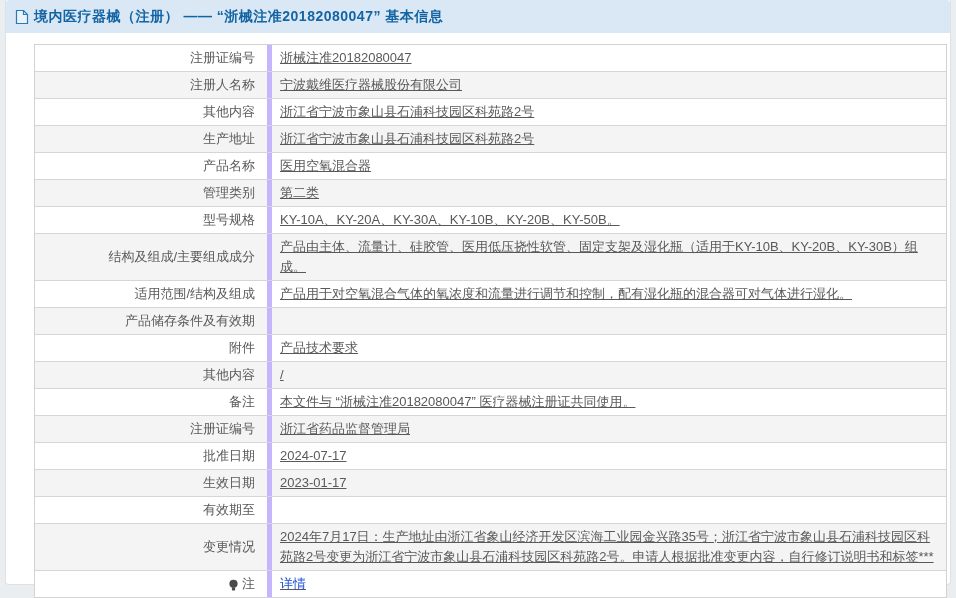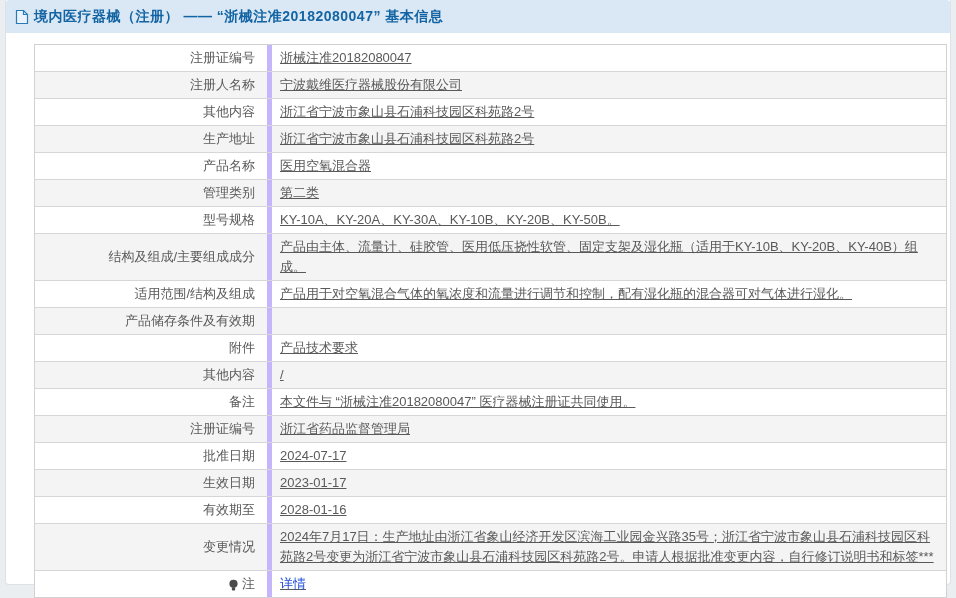--- a/index.html
+++ b/index.html
@@ -104,21 +104,21 @@
     <div class="row">
       <div class="cell label">管理类别</div>
       <div class="cell value">第二类</div>
     </div>
     <div class="row">
       <div class="cell label">型号规格</div>
       <div class="cell value">KY-10A、KY-20A、KY-30A、KY-10B、KY-20B、KY-50B。</div>
     </div>
     <div class="row">
       <div class="cell label">结构及组成/主要组成成分</div>
-      <div class="cell value">产品由主体、流量计、硅胶管、医用低压挠性软管、固定支架及湿化瓶（适用于KY-10B、KY-20B、KY-40B）组成。</div>
+      <div class="cell value">产品由主体、流量计、硅胶管、医用低压挠性软管、固定支架及湿化瓶（适用于KY-10B、KY-20B、KY-30B）组成。</div>
     </div>
     <div class="row">
       <div class="cell label">适用范围/结构及组成</div>
       <div class="cell value">产品用于对空氧混合气体的氧浓度和流量进行调节和控制，配有湿化瓶的混合器可对气体进行湿化。</div>
     </div>
     <div class="row">
       <div class="cell label">产品储存条件及有效期</div>
       <div class="cell value"></div>
     </div>
     <div class="row">
@@ -140,21 +140,20 @@
     <div class="row">
       <div class="cell label">批准日期</div>
       <div class="cell value">2024-07-17</div>
     </div>
     <div class="row">
       <div class="cell label">生效日期</div>
       <div class="cell value">2023-01-17</div>
     </div>
     <div class="row">
       <div class="cell label">有效期至</div>
-      <div class="cell value">2028-01-16</div>
     </div>
     <div class="row">
       <div class="cell label">变更情况</div>
       <div class="cell value">2024年7月17日：生产地址由浙江省象山经济开发区滨海工业园金兴路35号；浙江省宁波市象山县石浦科技园区科苑路2号变更为浙江省宁波市象山县石浦科技园区科苑路2号。申请人根据批准变更内容，自行修订说明书和标签***</div>
     </div>
     <div class="row">
       <div class="cell label">
         <span class="bulb-icon">
           <svg width="11" height="13" viewBox="0 0 11 13">
             <circle cx="5.5" cy="4.8" r="4.1" fill="#4a4a4a"></circle>

